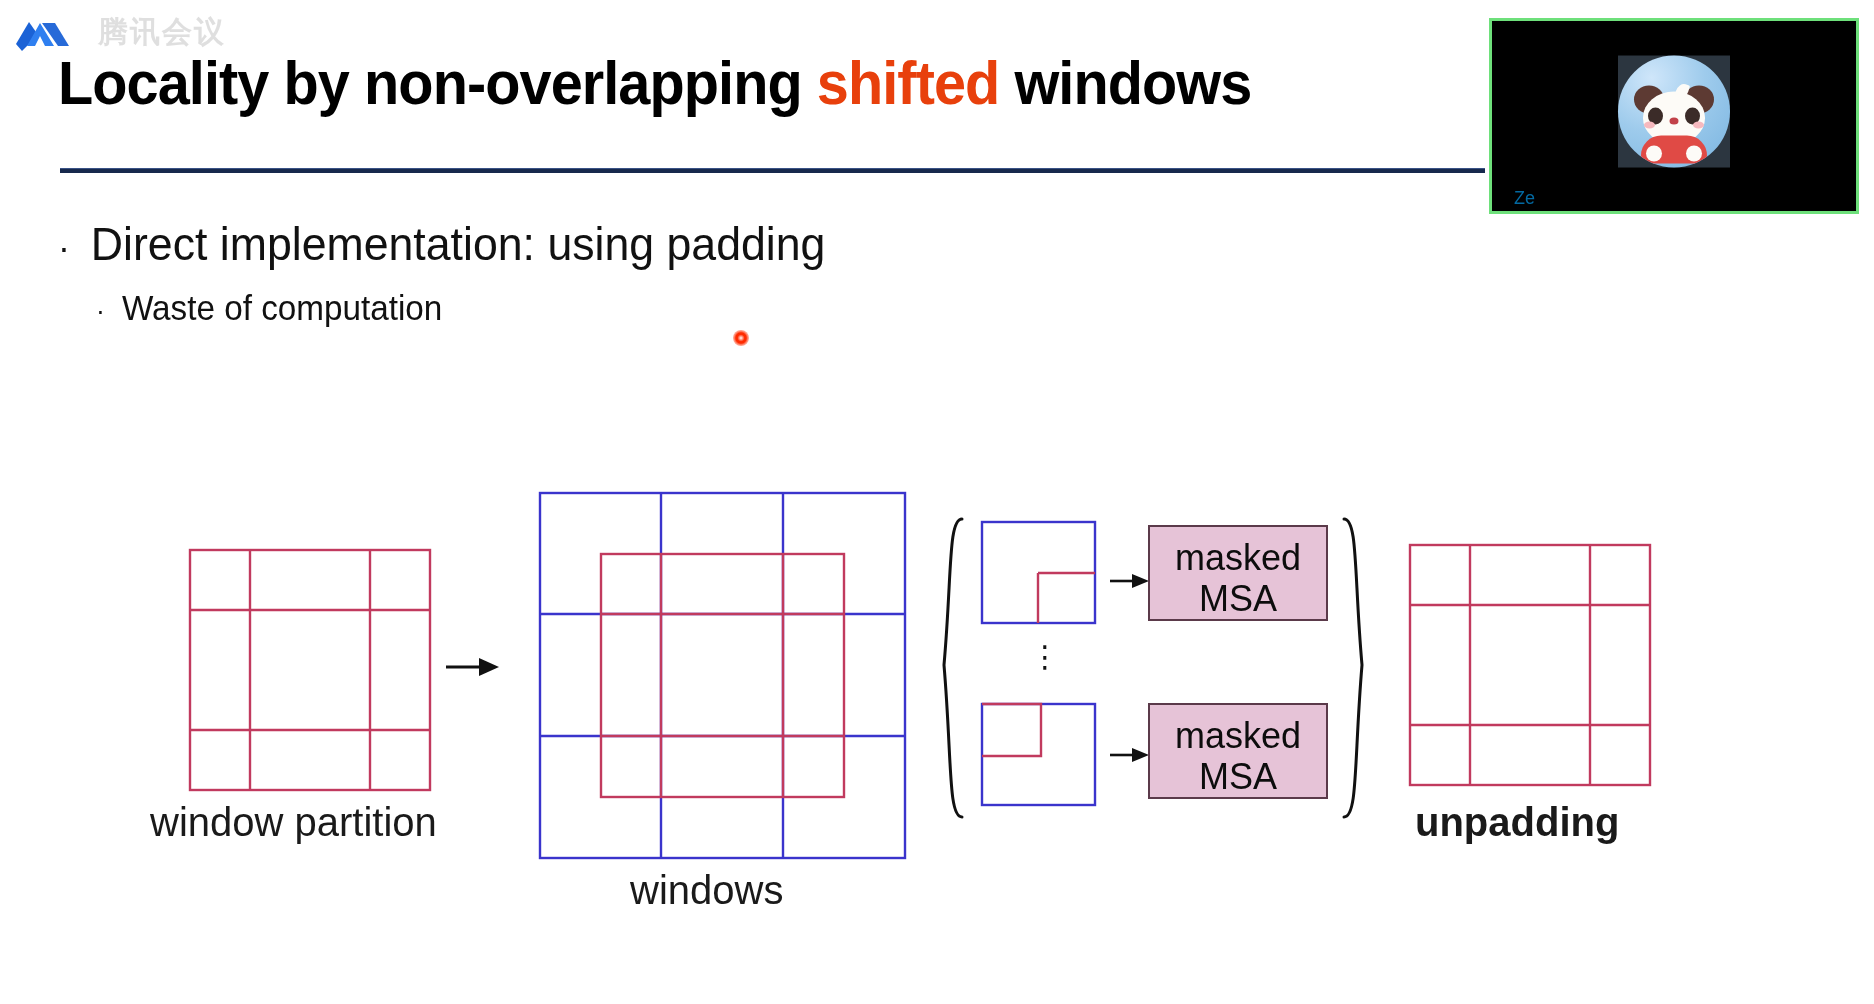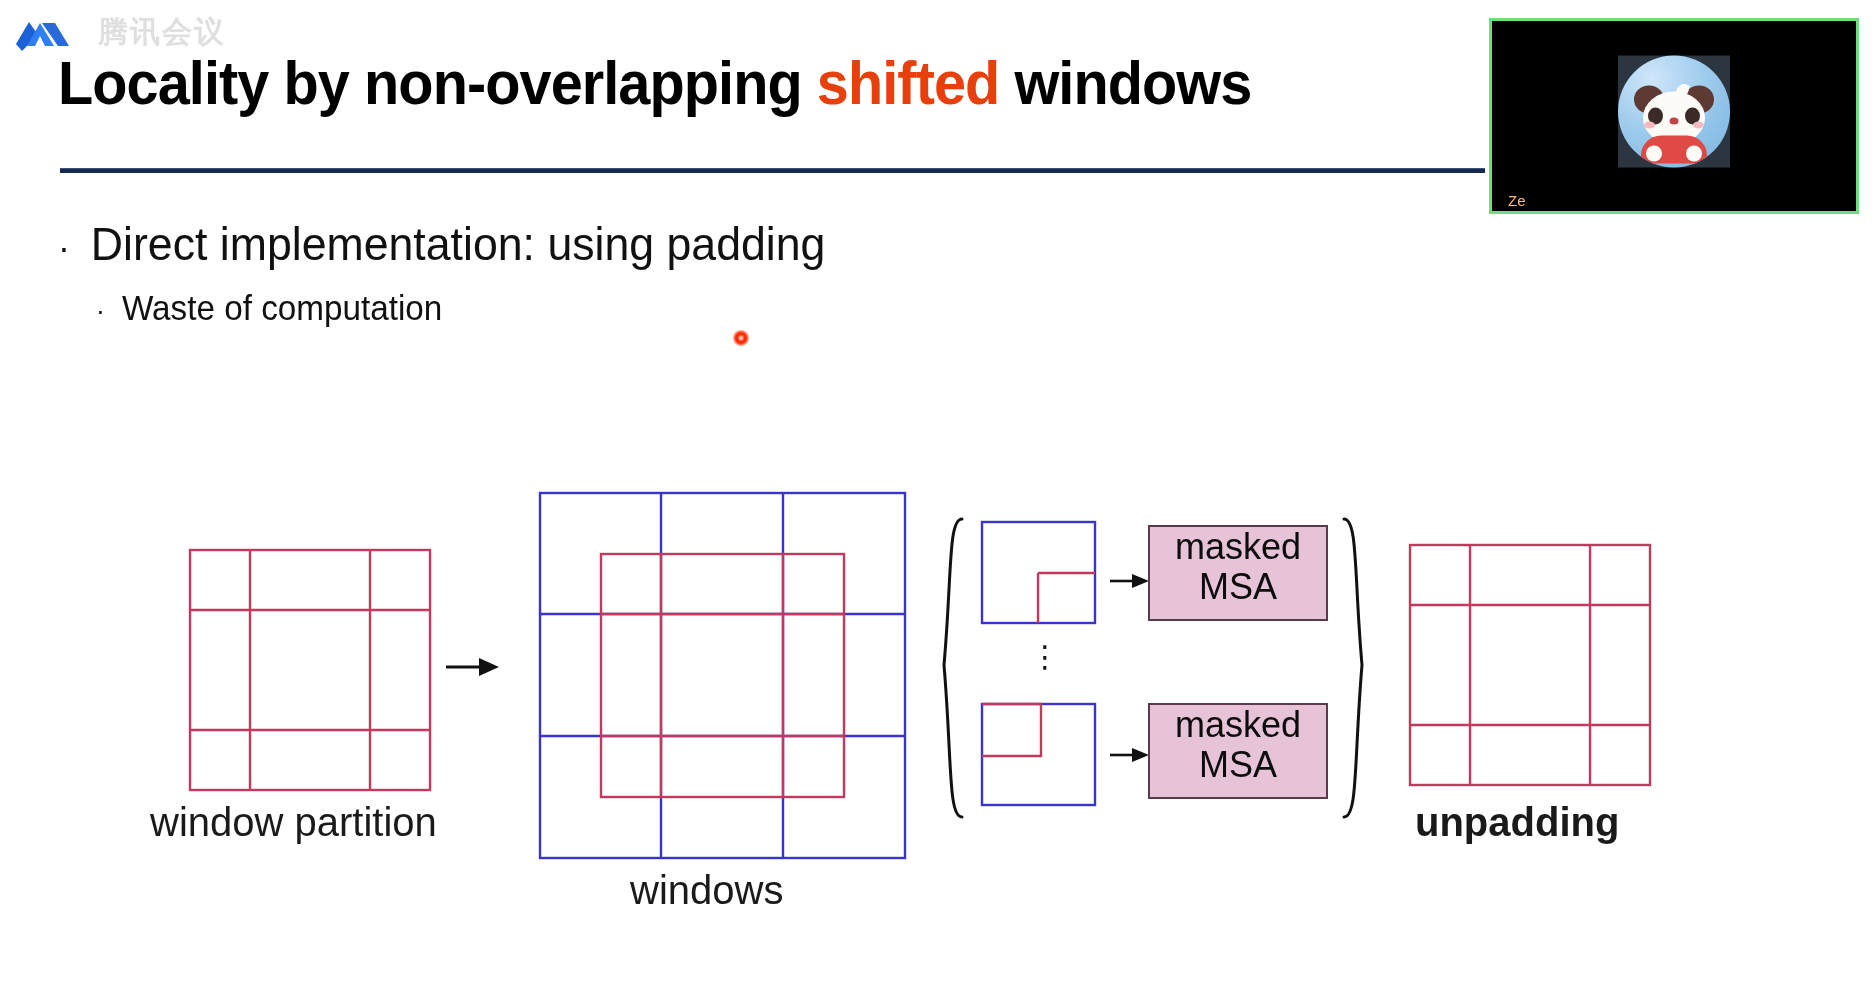--- a/index.html
+++ b/index.html
@@ -78,21 +78,21 @@
   .cap{
     position:absolute;
     font-family:"Liberation Sans","DejaVu Sans",sans-serif;
     font-size:40px;color:#1a1a1a;white-space:nowrap;
   }
   .msa-box{
     position:absolute;
     background:#E6C3D7;
     border:2px solid #5b3a4a;
     display:flex;flex-direction:column;
-    align-items:center;justify-content:flex-start;
+    align-items:center;justify-content:flex-end;
     font-family:"Liberation Sans","DejaVu Sans",sans-serif;
     font-size:36px;line-height:1.12;color:#0d0d0d;
     box-sizing:border-box;
   }
   .vdots{
     position:absolute;
     font-size:30px;line-height:.6;color:#111;text-align:center;
     letter-spacing:0;
   }
 
@@ -123,22 +123,22 @@
   .panda-eye{position:absolute;width:15px;height:17px;border-radius:50%;background:#3b2b28;top:16px;}
   .panda-cheek{position:absolute;width:11px;height:7px;border-radius:50%;background:#f6b9bf;top:30px;}
   .panda-nose{position:absolute;left:50%;top:26px;transform:translateX(-50%);
     width:9px;height:7px;border-radius:50%;background:#c2424a;}
   .panda-body{position:absolute;left:50%;bottom:4px;transform:translateX(-50%);
     width:66px;height:28px;border-radius:20px 20px 8px 8px;background:#e04a45;}
   .panda-paw{position:absolute;bottom:6px;width:16px;height:16px;border-radius:50%;background:#fdfbf7;}
   .panda-tuft{position:absolute;left:52%;top:28px;width:12px;height:16px;
     background:#fdfbf7;border-radius:60% 10% 60% 10%;transform:rotate(18deg);}
   #video-name{
-    position:absolute;left:16px;bottom:2px;
-    color:#fdba74;font-size:15px;
+    position:absolute;left:22px;bottom:2px;
+    color:#0369a1;font-size:18px;
     font-family:"Liberation Sans","DejaVu Sans",sans-serif;
     text-shadow:0 1px 2px rgba(0,0,0,.9);
   }
 </style>
 </head>
 <body>
 
 <div id="watermark">
   <div id="wm-logo">
     <svg width="60" height="38" viewBox="0 0 60 38" aria-hidden="true">

